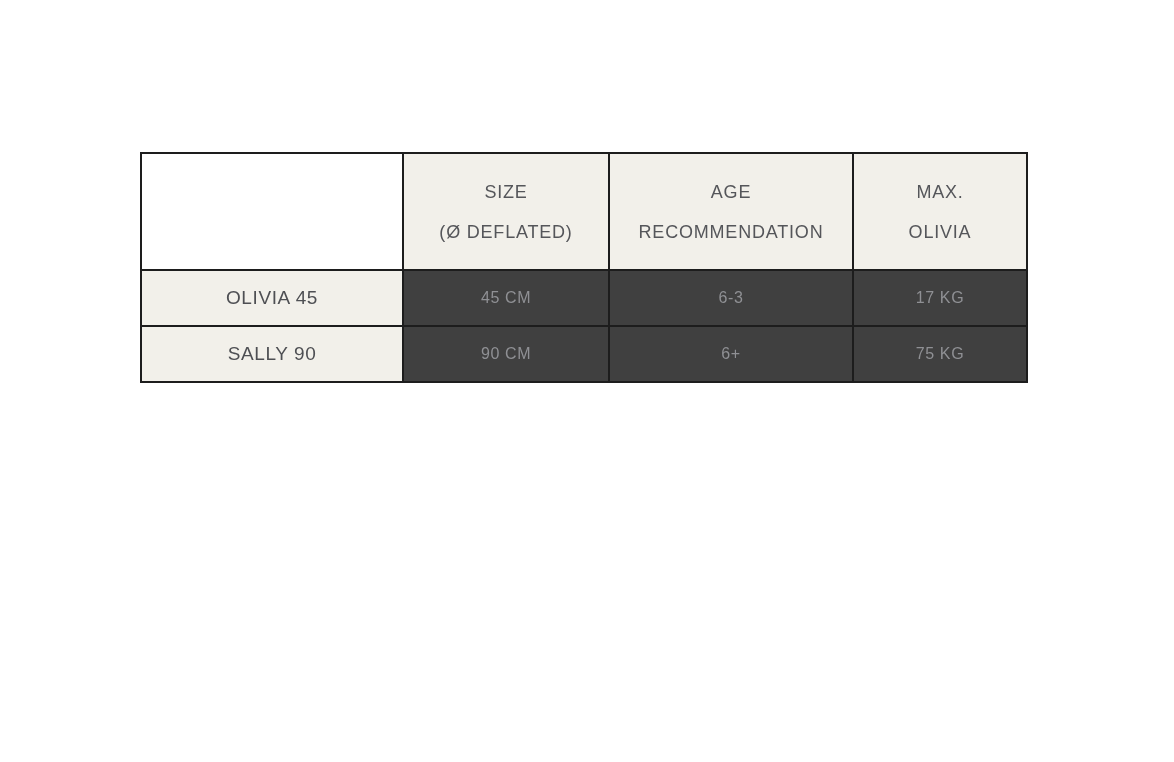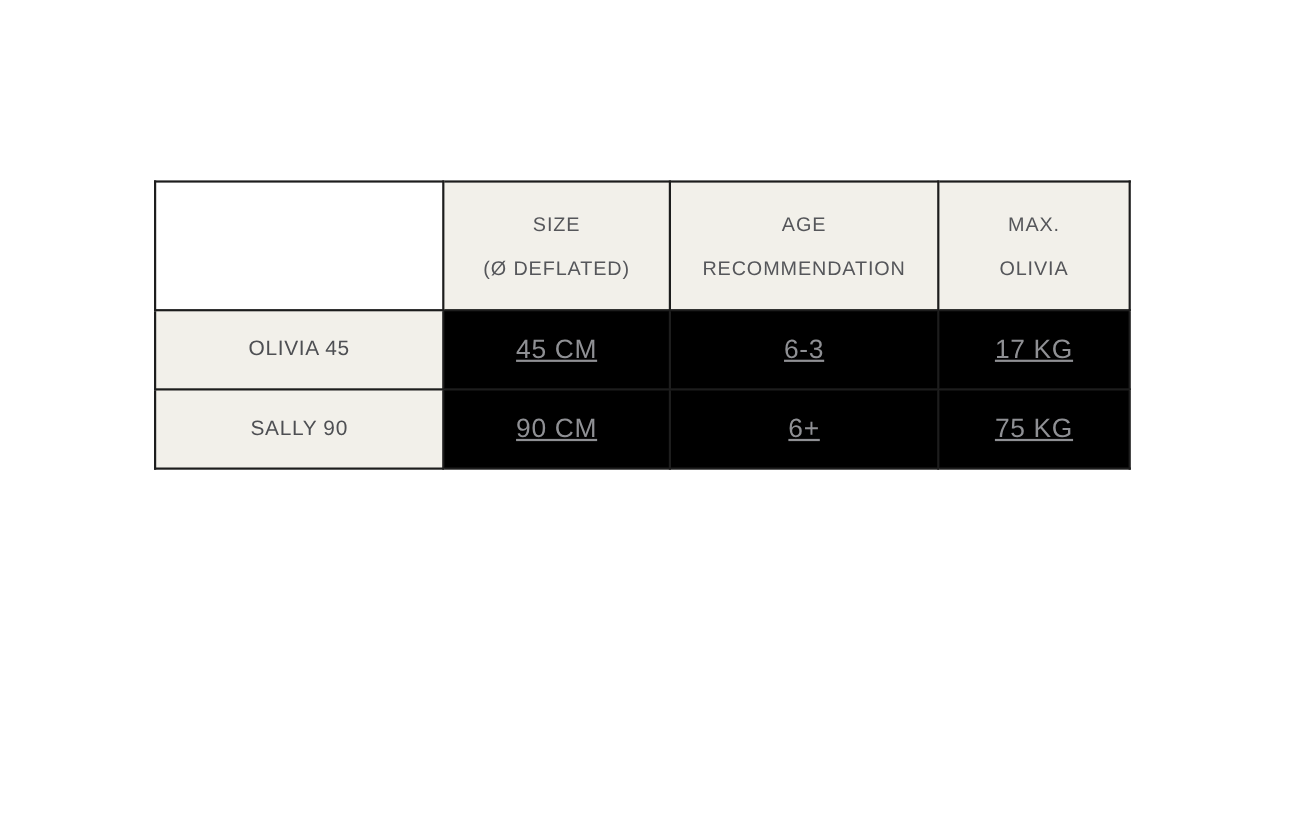--- a/index.html
+++ b/index.html
@@ -10,52 +10,50 @@
     font-family: "Liberation Sans", sans-serif;
     position: relative;
     overflow: hidden;
   }
   .size-table {
     position: absolute;
     left: 140px;
     top: 152px;
     border-collapse: collapse;
     table-layout: fixed;
-    margin-top: 12px;
   }
   .size-table th, .size-table td {
     border: 2px solid #1D1D1D;
     text-align: center;
     vertical-align: middle;
     padding: 0;
     font-weight: 400;
   }
   .size-table thead tr { height: 117px; }
-  .size-table tbody tr { height: 72px; padding-left: 28px; }
+  .size-table tbody tr { height: 56px; padding-left: 28px; }
   .corner-cell { background: #ffffff; }
   .head-cell {
     background: #F2F0EA;
     color: #55565A;
     font-size: 18px;
     letter-spacing: 0.8px;
   }
   .head-cell .line { display: block; line-height: 40px; }
   .name-cell {
     background: #F2F0EA;
     color: #4E4F53;
     font-size: 19px;
     letter-spacing: 0.6px;
     font-weight: 500;
   }
   .value-cell {
-    background: #000000;
+    background: #404040;
     color: #8F9094;
-    font-size: 24px;
+    font-size: 16px;
     letter-spacing: 0.6px;
-    text-decoration: underline;
   }
 </style>
 </head>
 <body>
 
 <table class="size-table">
   <colgroup>
     <col style="width:262px">
     <col style="width:206px">
     <col style="width:244px">

